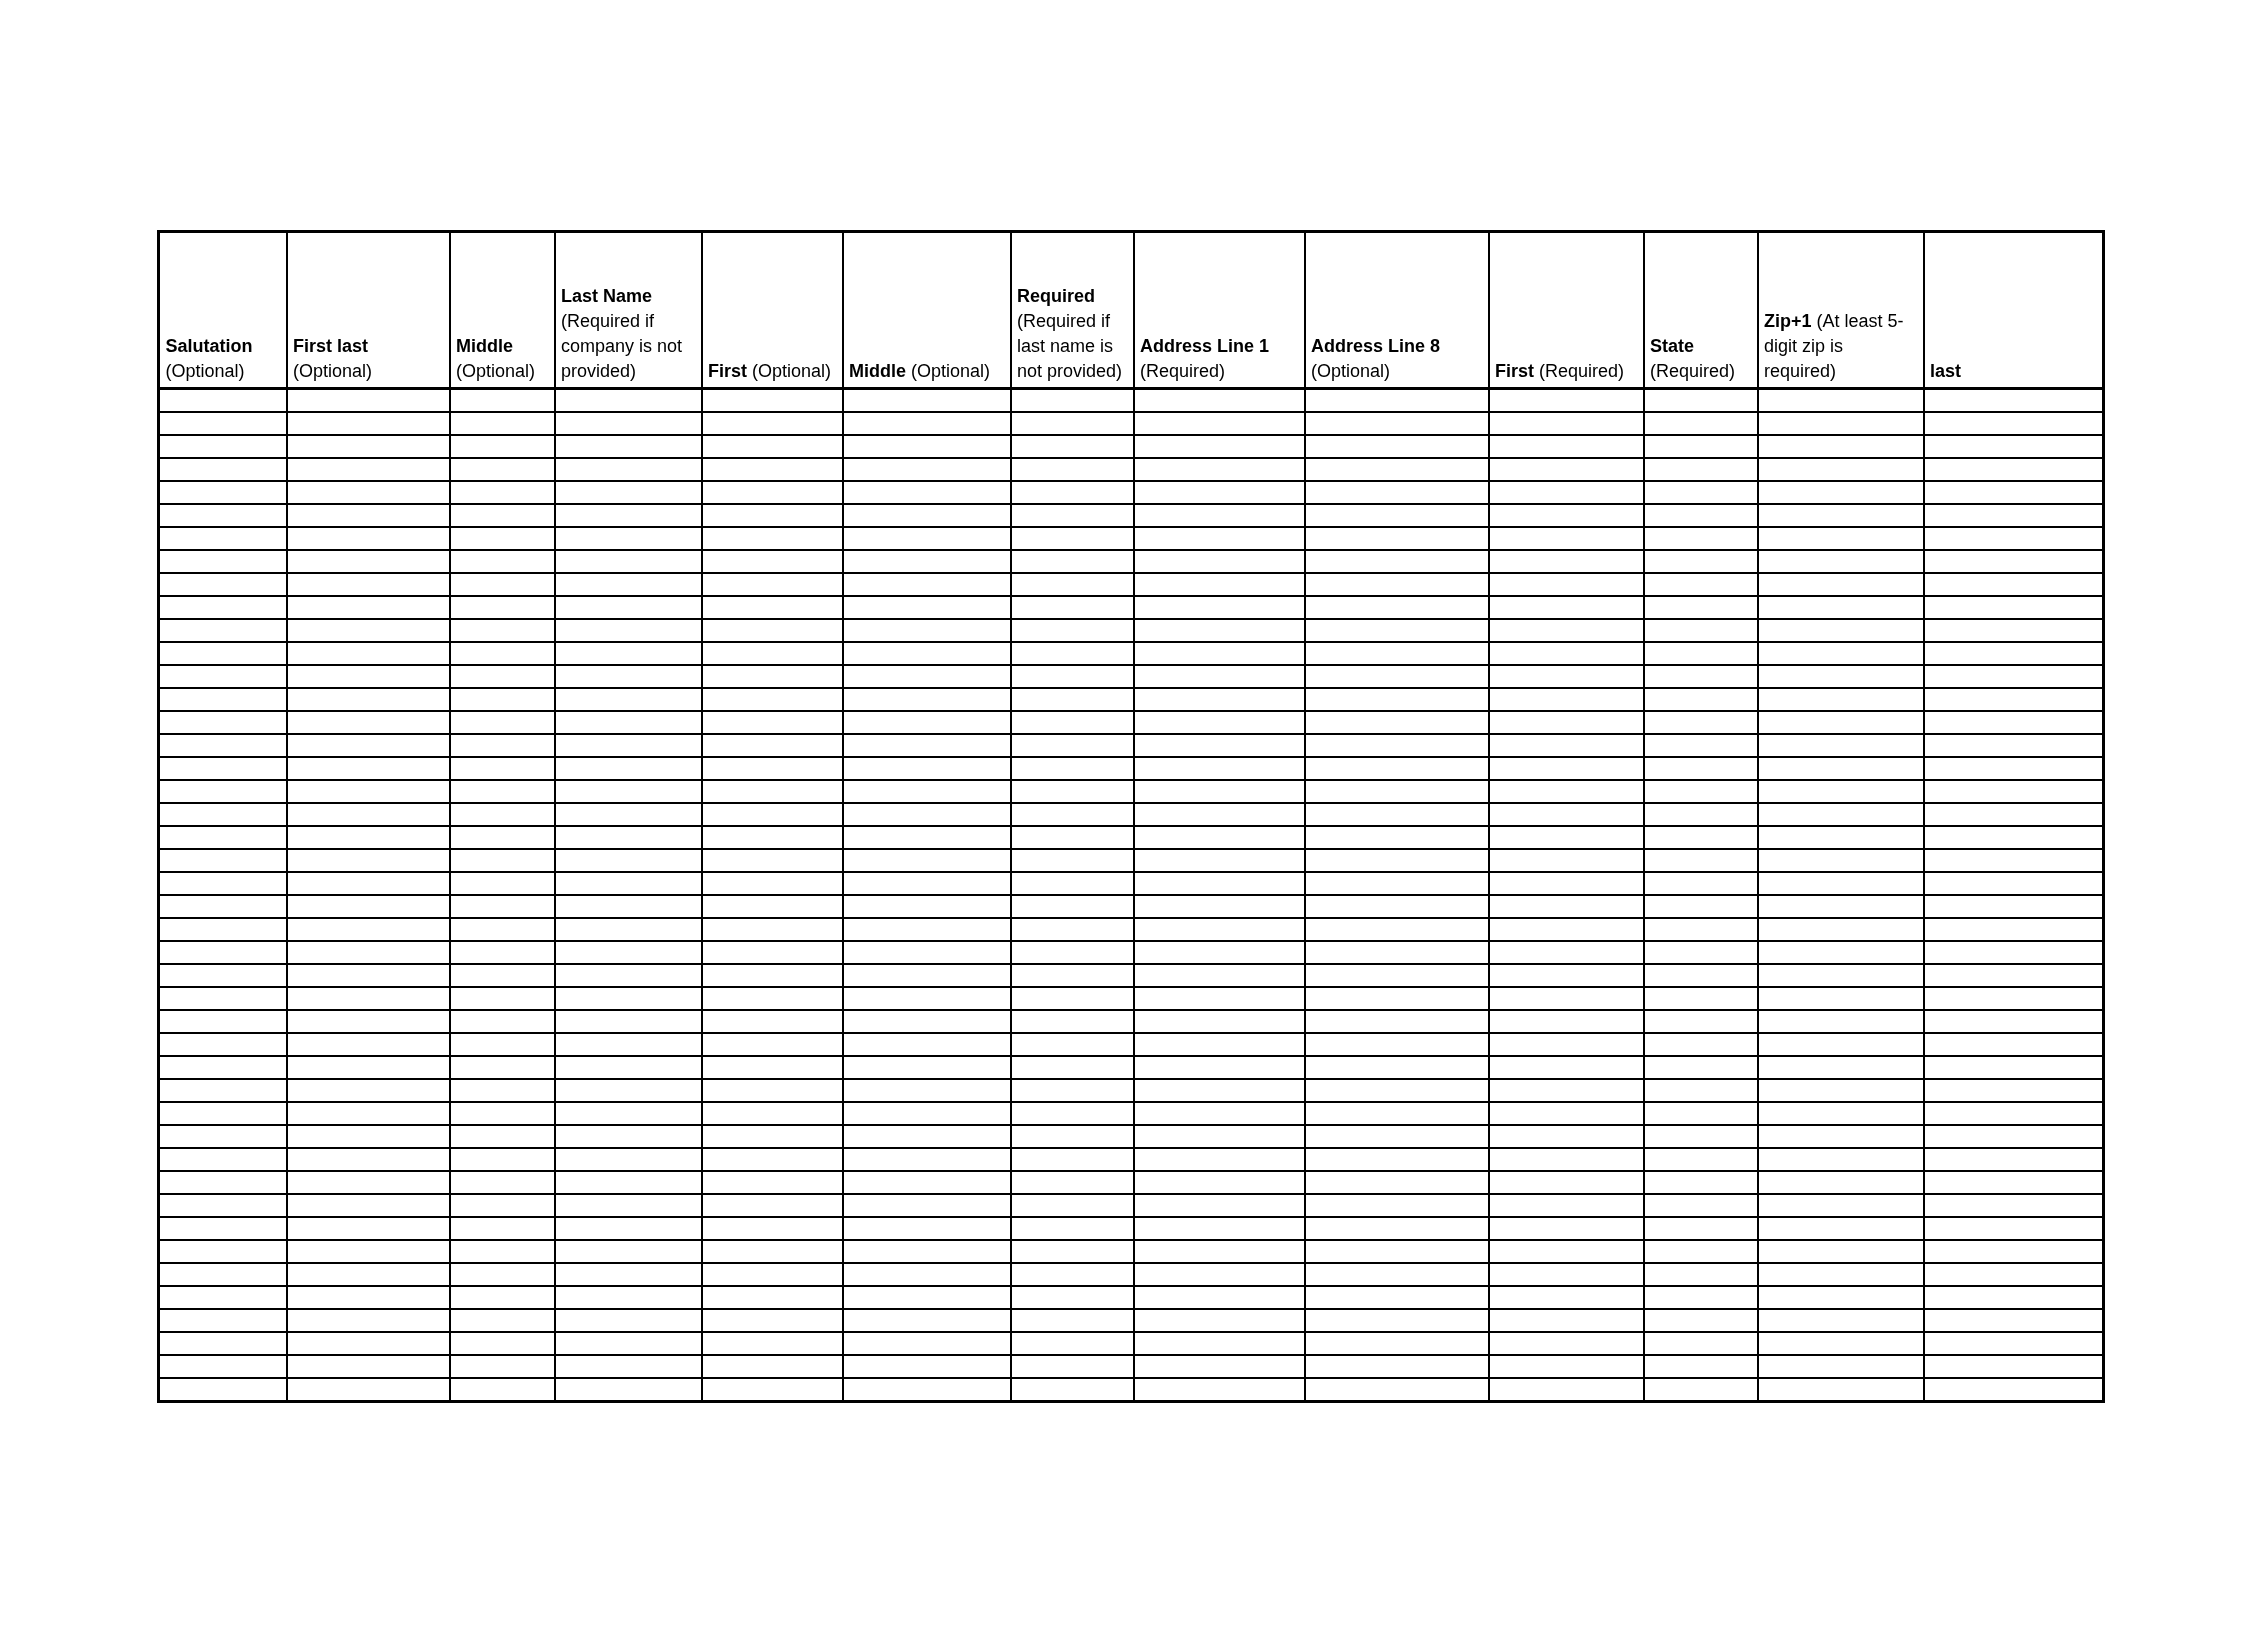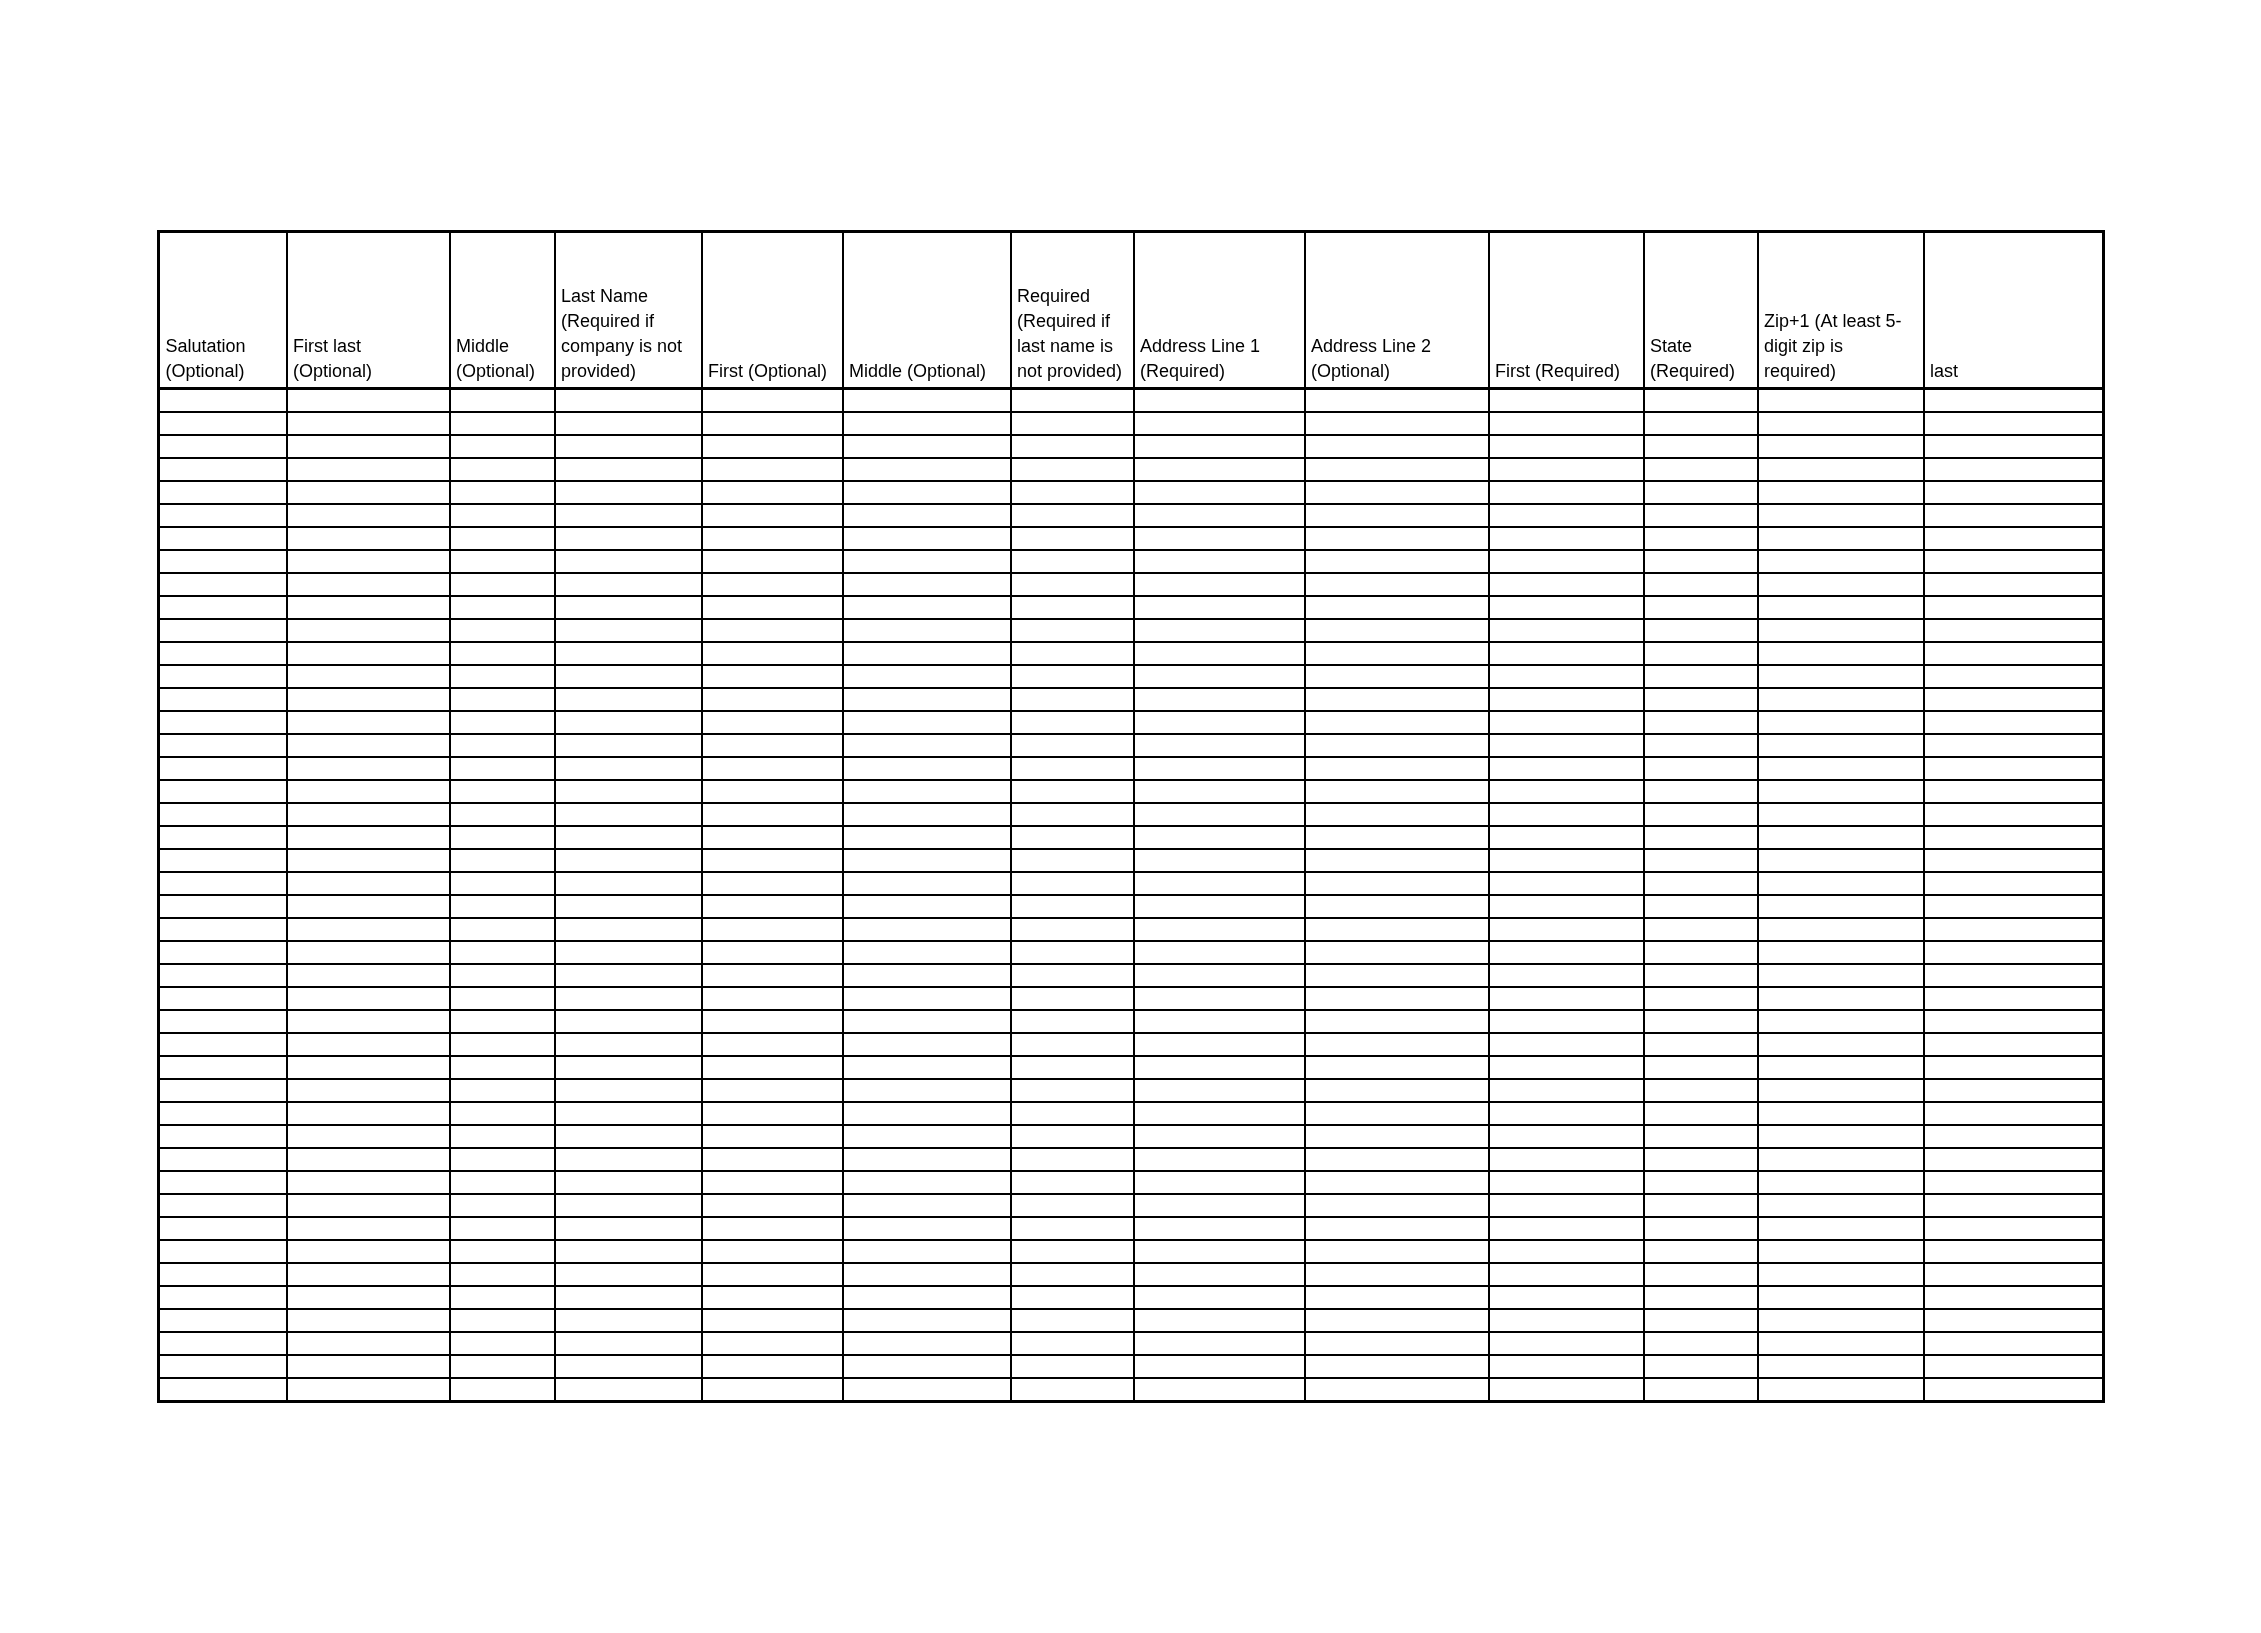--- a/index.html
+++ b/index.html
@@ -37,21 +37,21 @@
     height: 151px;
     vertical-align: bottom;
     text-align: left;
     padding: 0 4.5px 2.7px 5.4px;
     font-size: 18px;
     line-height: 25px;
     font-weight: normal;
     overflow: hidden;
   }
   th.col-header .col-name {
-    font-weight: normal;
+    font-weight: bold;
   }
   th.col-header .col-qualifier {
     font-weight: normal;
   }
   td.cell {
     height: 21px;
     padding: 0 3.6px;
     font-size: 18px;
   }
 </style>
@@ -78,21 +78,21 @@
     <thead>
       <tr id="header-row">
           <th class="col-header"><span class="col-name">Salutation</span> <span class="col-qualifier">(Optional)</span></th>
           <th class="col-header"><span class="col-name">First last</span> <span class="col-qualifier">(Optional)</span></th>
           <th class="col-header"><span class="col-name">Middle</span> <span class="col-qualifier">(Optional)</span></th>
           <th class="col-header"><span class="col-name">Last Name</span> <span class="col-qualifier">(Required if company is not provided)</span></th>
           <th class="col-header"><span class="col-name">First</span> <span class="col-qualifier">(Optional)</span></th>
           <th class="col-header"><span class="col-name">Middle</span> <span class="col-qualifier">(Optional)</span></th>
           <th class="col-header"><span class="col-name">Required</span> <span class="col-qualifier">(Required if last name is not provided)</span></th>
           <th class="col-header"><span class="col-name">Address Line 1</span> <span class="col-qualifier">(Required)</span></th>
-          <th class="col-header"><span class="col-name">Address Line 2</span> <span class="col-qualifier">(Optional)</span></th>
+          <th class="col-header"><span class="col-name">Address Line 8</span> <span class="col-qualifier">(Optional)</span></th>
           <th class="col-header"><span class="col-name">First</span> <span class="col-qualifier">(Required)</span></th>
           <th class="col-header"><span class="col-name">State</span> <span class="col-qualifier">(Required)</span></th>
           <th class="col-header"><span class="col-name">Zip+1</span> <span class="col-qualifier">(At least 5-digit zip is required)</span></th>
           <th class="col-header"><span class="col-name">last</span> <span class="col-qualifier"></span></th>
         </tr>
     </thead>
     <tbody id="table-body">
         <tr>
           <td class="cell"></td>
           <td class="cell"></td>

